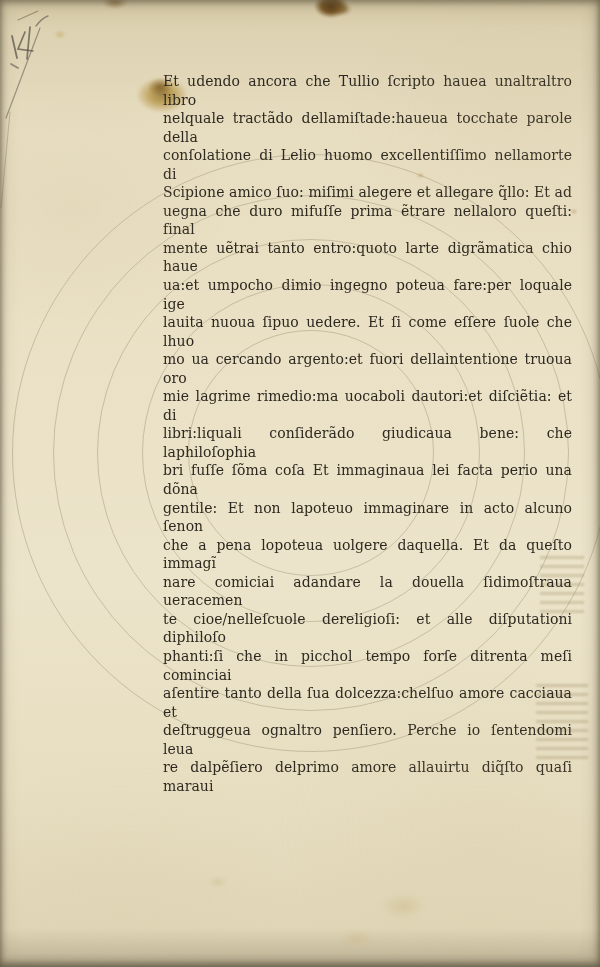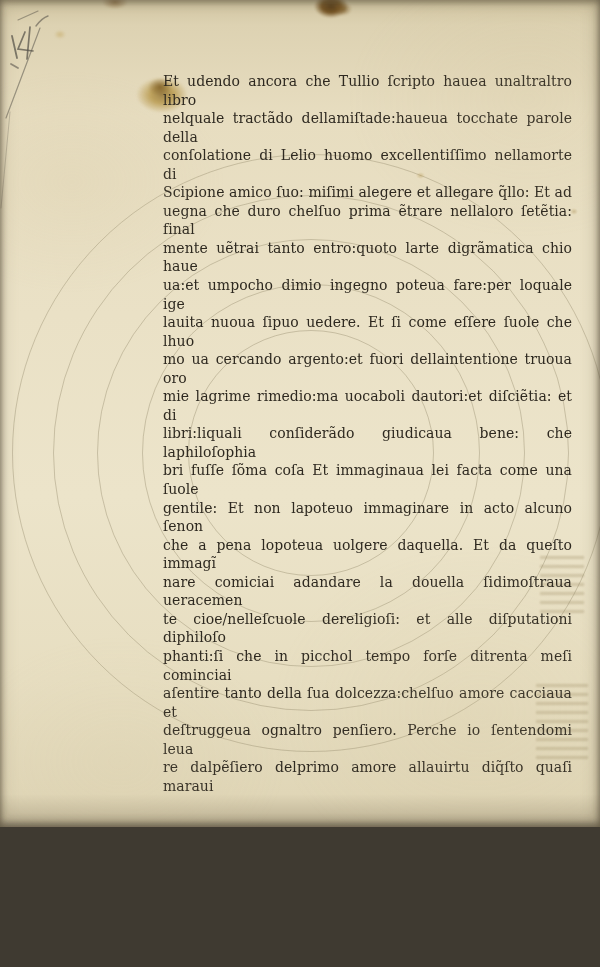--- a/index.html
+++ b/index.html
@@ -1,17 +1,17 @@
 <!DOCTYPE html>
 <html><head>
 <meta charset="utf-8">
 <style>
   html,body{margin:0;padding:0;background:#3f3a31;}
   .scan{
-    position:relative;width:600px;height:827px;overflow:hidden;
+    position:relative;width:600px;height:967px;overflow:hidden;
     background:
       linear-gradient(180deg,#cfc3a0 0%,#ddd2b2 3%,#e7ddc0 14%,#eae1c6 38%,#ece4ca 60%,#e7dec1 82%,#e0d6b7 96%,#b7ac8f 100%);
     font-family:"DejaVu Serif","Liberation Serif",serif;
   }
   .vignette{position:absolute;inset:0;pointer-events:none;
     box-shadow:inset 0 3px 6px rgba(80,70,50,.45), inset 0 -4px 7px rgba(60,52,40,.5),
                inset -6px 0 14px rgba(120,108,82,.28), inset 6px 0 14px rgba(140,128,100,.18);}
   .mottle{position:absolute;inset:0;pointer-events:none;opacity:.5;background:
     radial-gradient(220px 160px at 12% 22%, rgba(205,190,150,.30), rgba(0,0,0,0) 70%),
     radial-gradient(260px 200px at 88% 12%, rgba(198,182,140,.25), rgba(0,0,0,0) 70%),
@@ -89,28 +89,28 @@
   </svg>
 
   <div class="ghost ghost1"></div>
   <div class="ghost ghost2"></div>
 
   <div class="textblock">
     <div class="line">Et udendo ancora che Tullio ſcripto hauea unaltraltro libro</div>
     <div class="line">nelquale tractãdo dellamiſtade:haueua tocchate parole della</div>
     <div class="line">conſolatione di Lelio huomo excellentiſſimo nellamorte di</div>
     <div class="line">Scipione amico ſuo: miſimi alegere et allegare q̃llo: Et ad</div>
-    <div class="line">uegna che duro chelſuo prima ẽtrare nellaloro ſetẽtia: final</div>
+    <div class="line">uegna che duro mifuſſe prima ẽtrare nellaloro queſti: final</div>
     <div class="line">mente uẽtrai tanto entro:quoto larte digrãmatica chio haue</div>
     <div class="line">ua:et umpocho dimio ingegno poteua fare:per loquale ige</div>
     <div class="line">lauita nuoua ſipuo uedere. Et ſi come eſſere ſuole che lhuo</div>
     <div class="line">mo ua cercando argento:et fuori dellaintentione truoua oro</div>
     <div class="line">mie lagrime rimedio:ma uocaboli dautori:et diſciẽtia: et di</div>
     <div class="line">libri:liquali conſiderãdo giudicaua bene: che laphiloſophia</div>
-    <div class="line">bri fuſſe ſõma coſa Et immaginaua lei facta come una ſuole</div>
+    <div class="line">bri fuſſe ſõma coſa Et immaginaua lei facta perio una dõna</div>
     <div class="line">gentile: Et non lapoteuo immaginare in acto alcuno ſenon</div>
     <div class="line">che a pena lopoteua uolgere daquella. Et da queſto immagĩ</div>
     <div class="line">nare comiciai adandare la douella ſidimoſtraua ueracemen</div>
     <div class="line">te cioe/nelleſcuole dereligioſi: et alle diſputationi diphiloſo</div>
     <div class="line">phanti:ſi che in picchol tempo forſe ditrenta meſi cominciai</div>
     <div class="line">aſentire tanto della ſua dolcezza:chelſuo amore cacciaua et</div>
     <div class="line">deſtruggeua ognaltro penſiero. Perche io ſentendomi leua</div>
     <div class="line">re dalpẽſiero delprimo amore allauirtu diq̃ſto quaſi maraui</div>
 
   </div>

